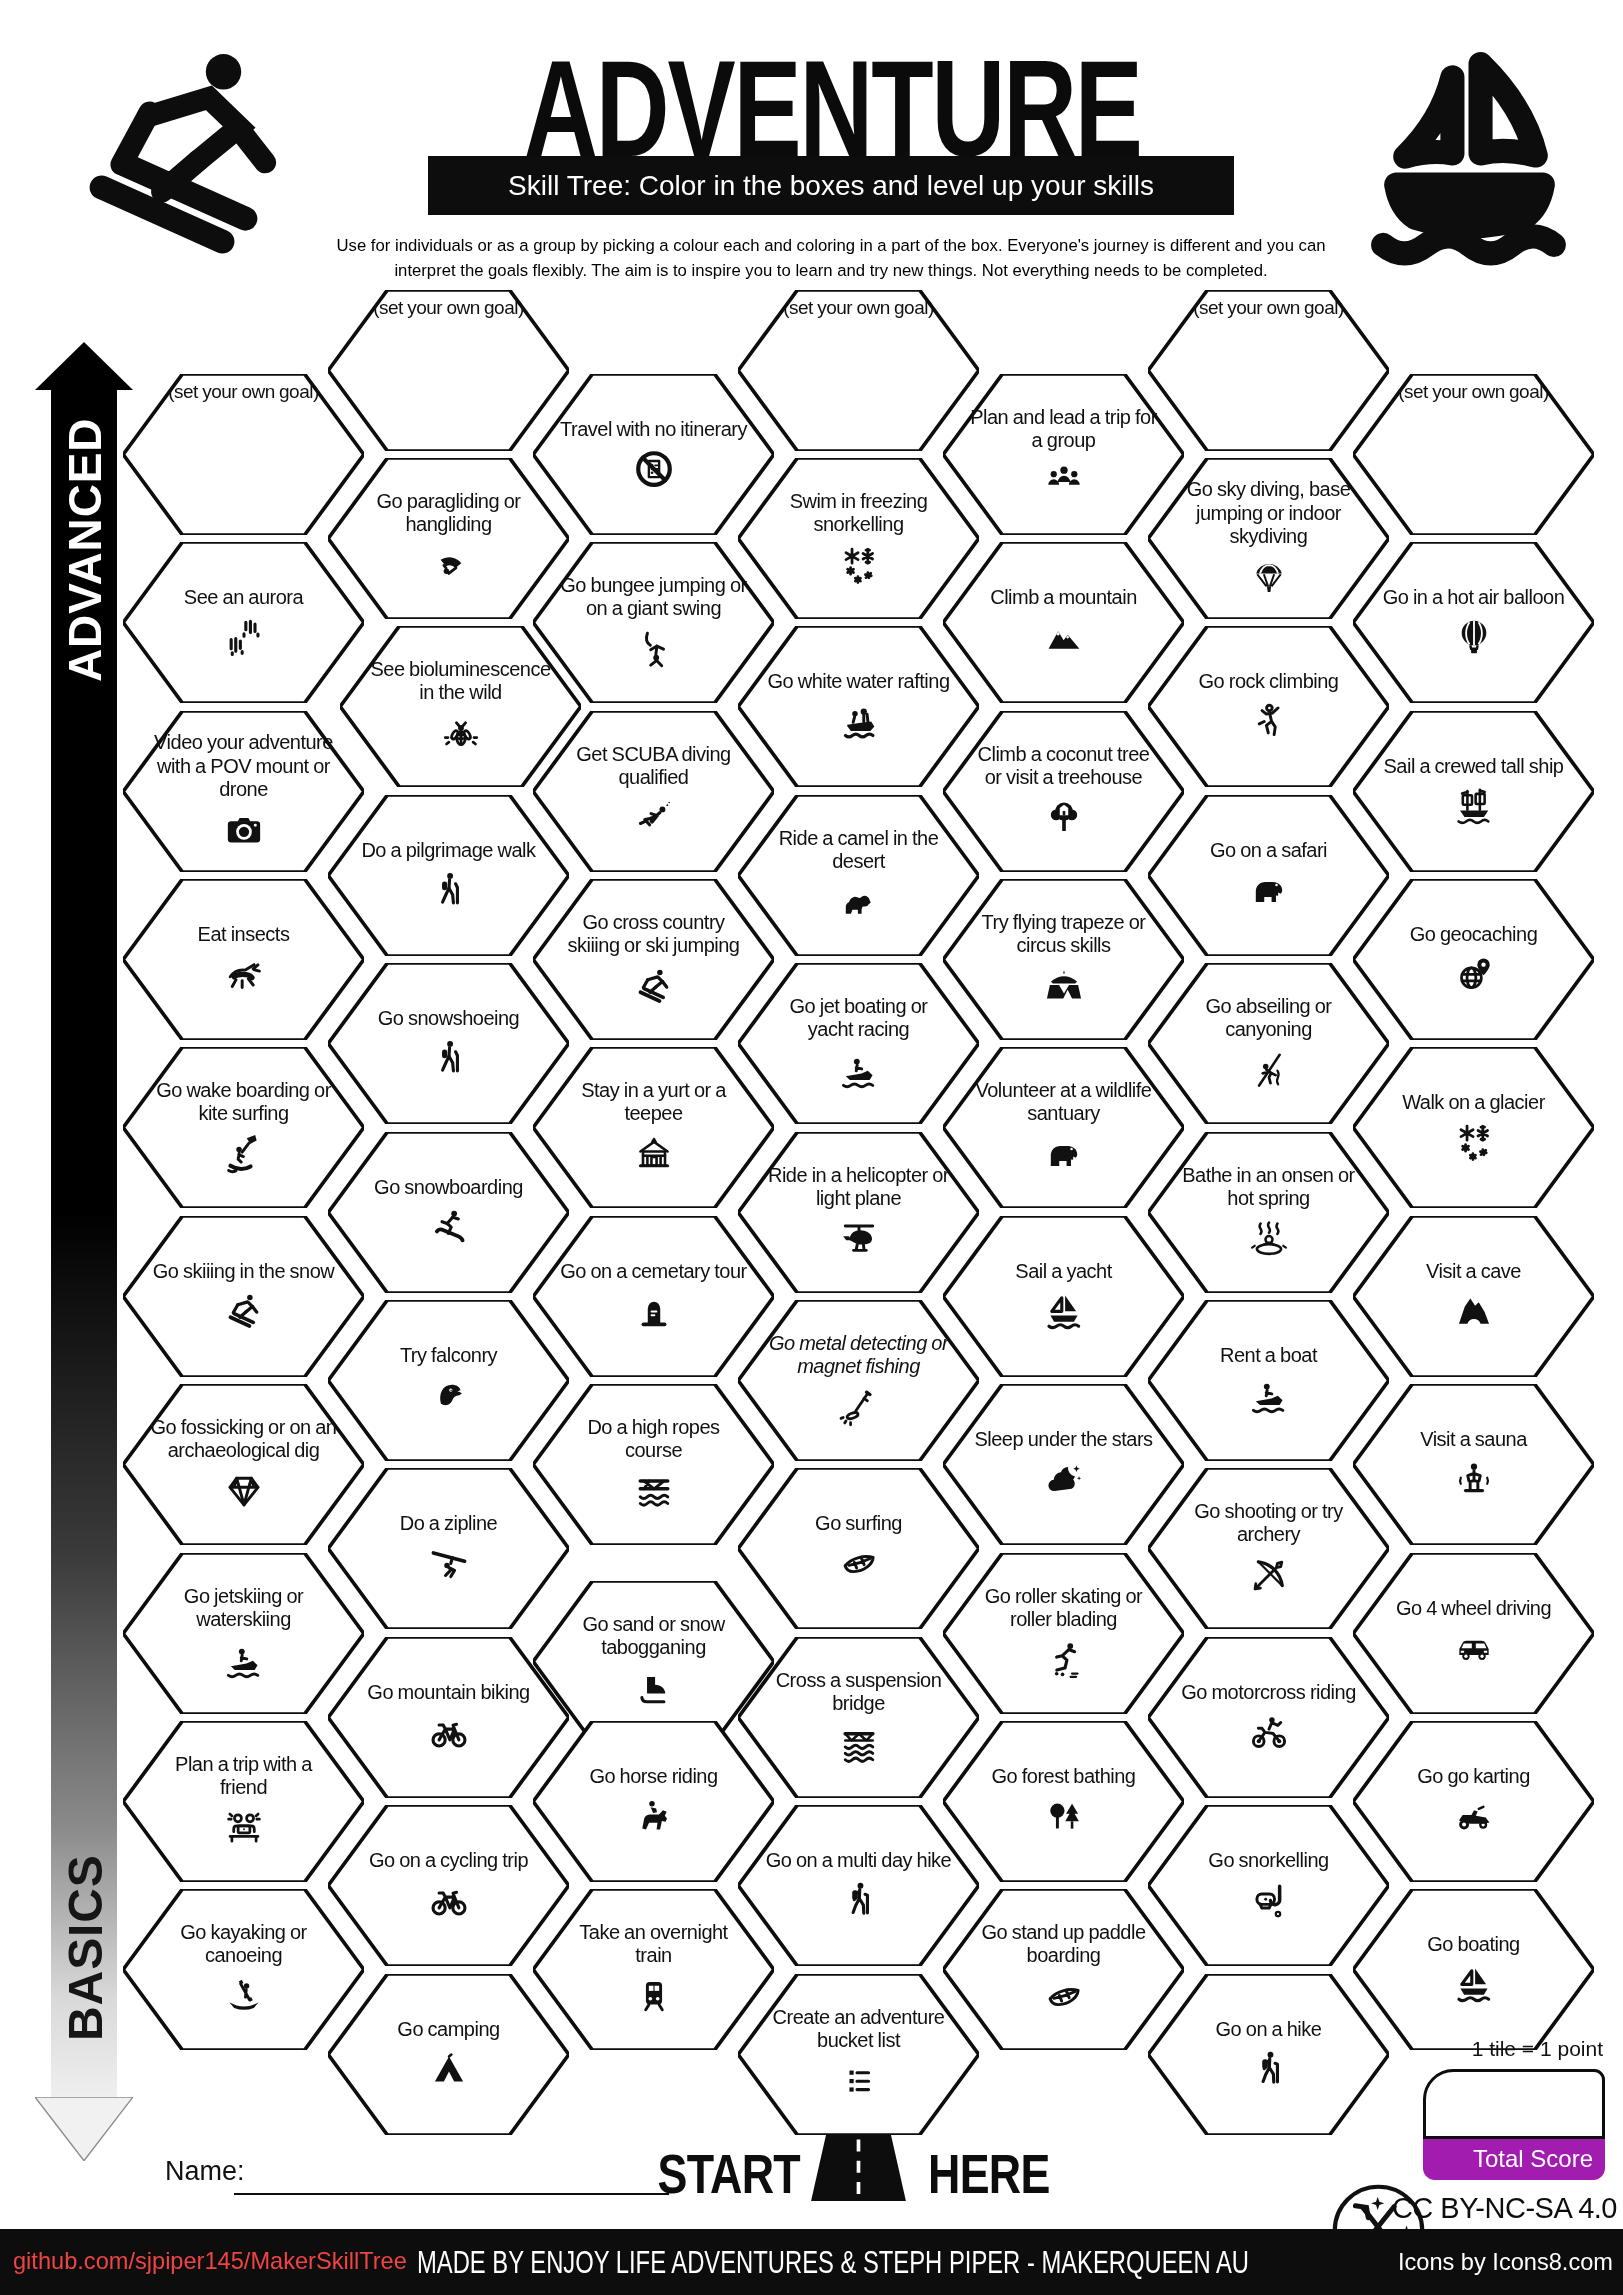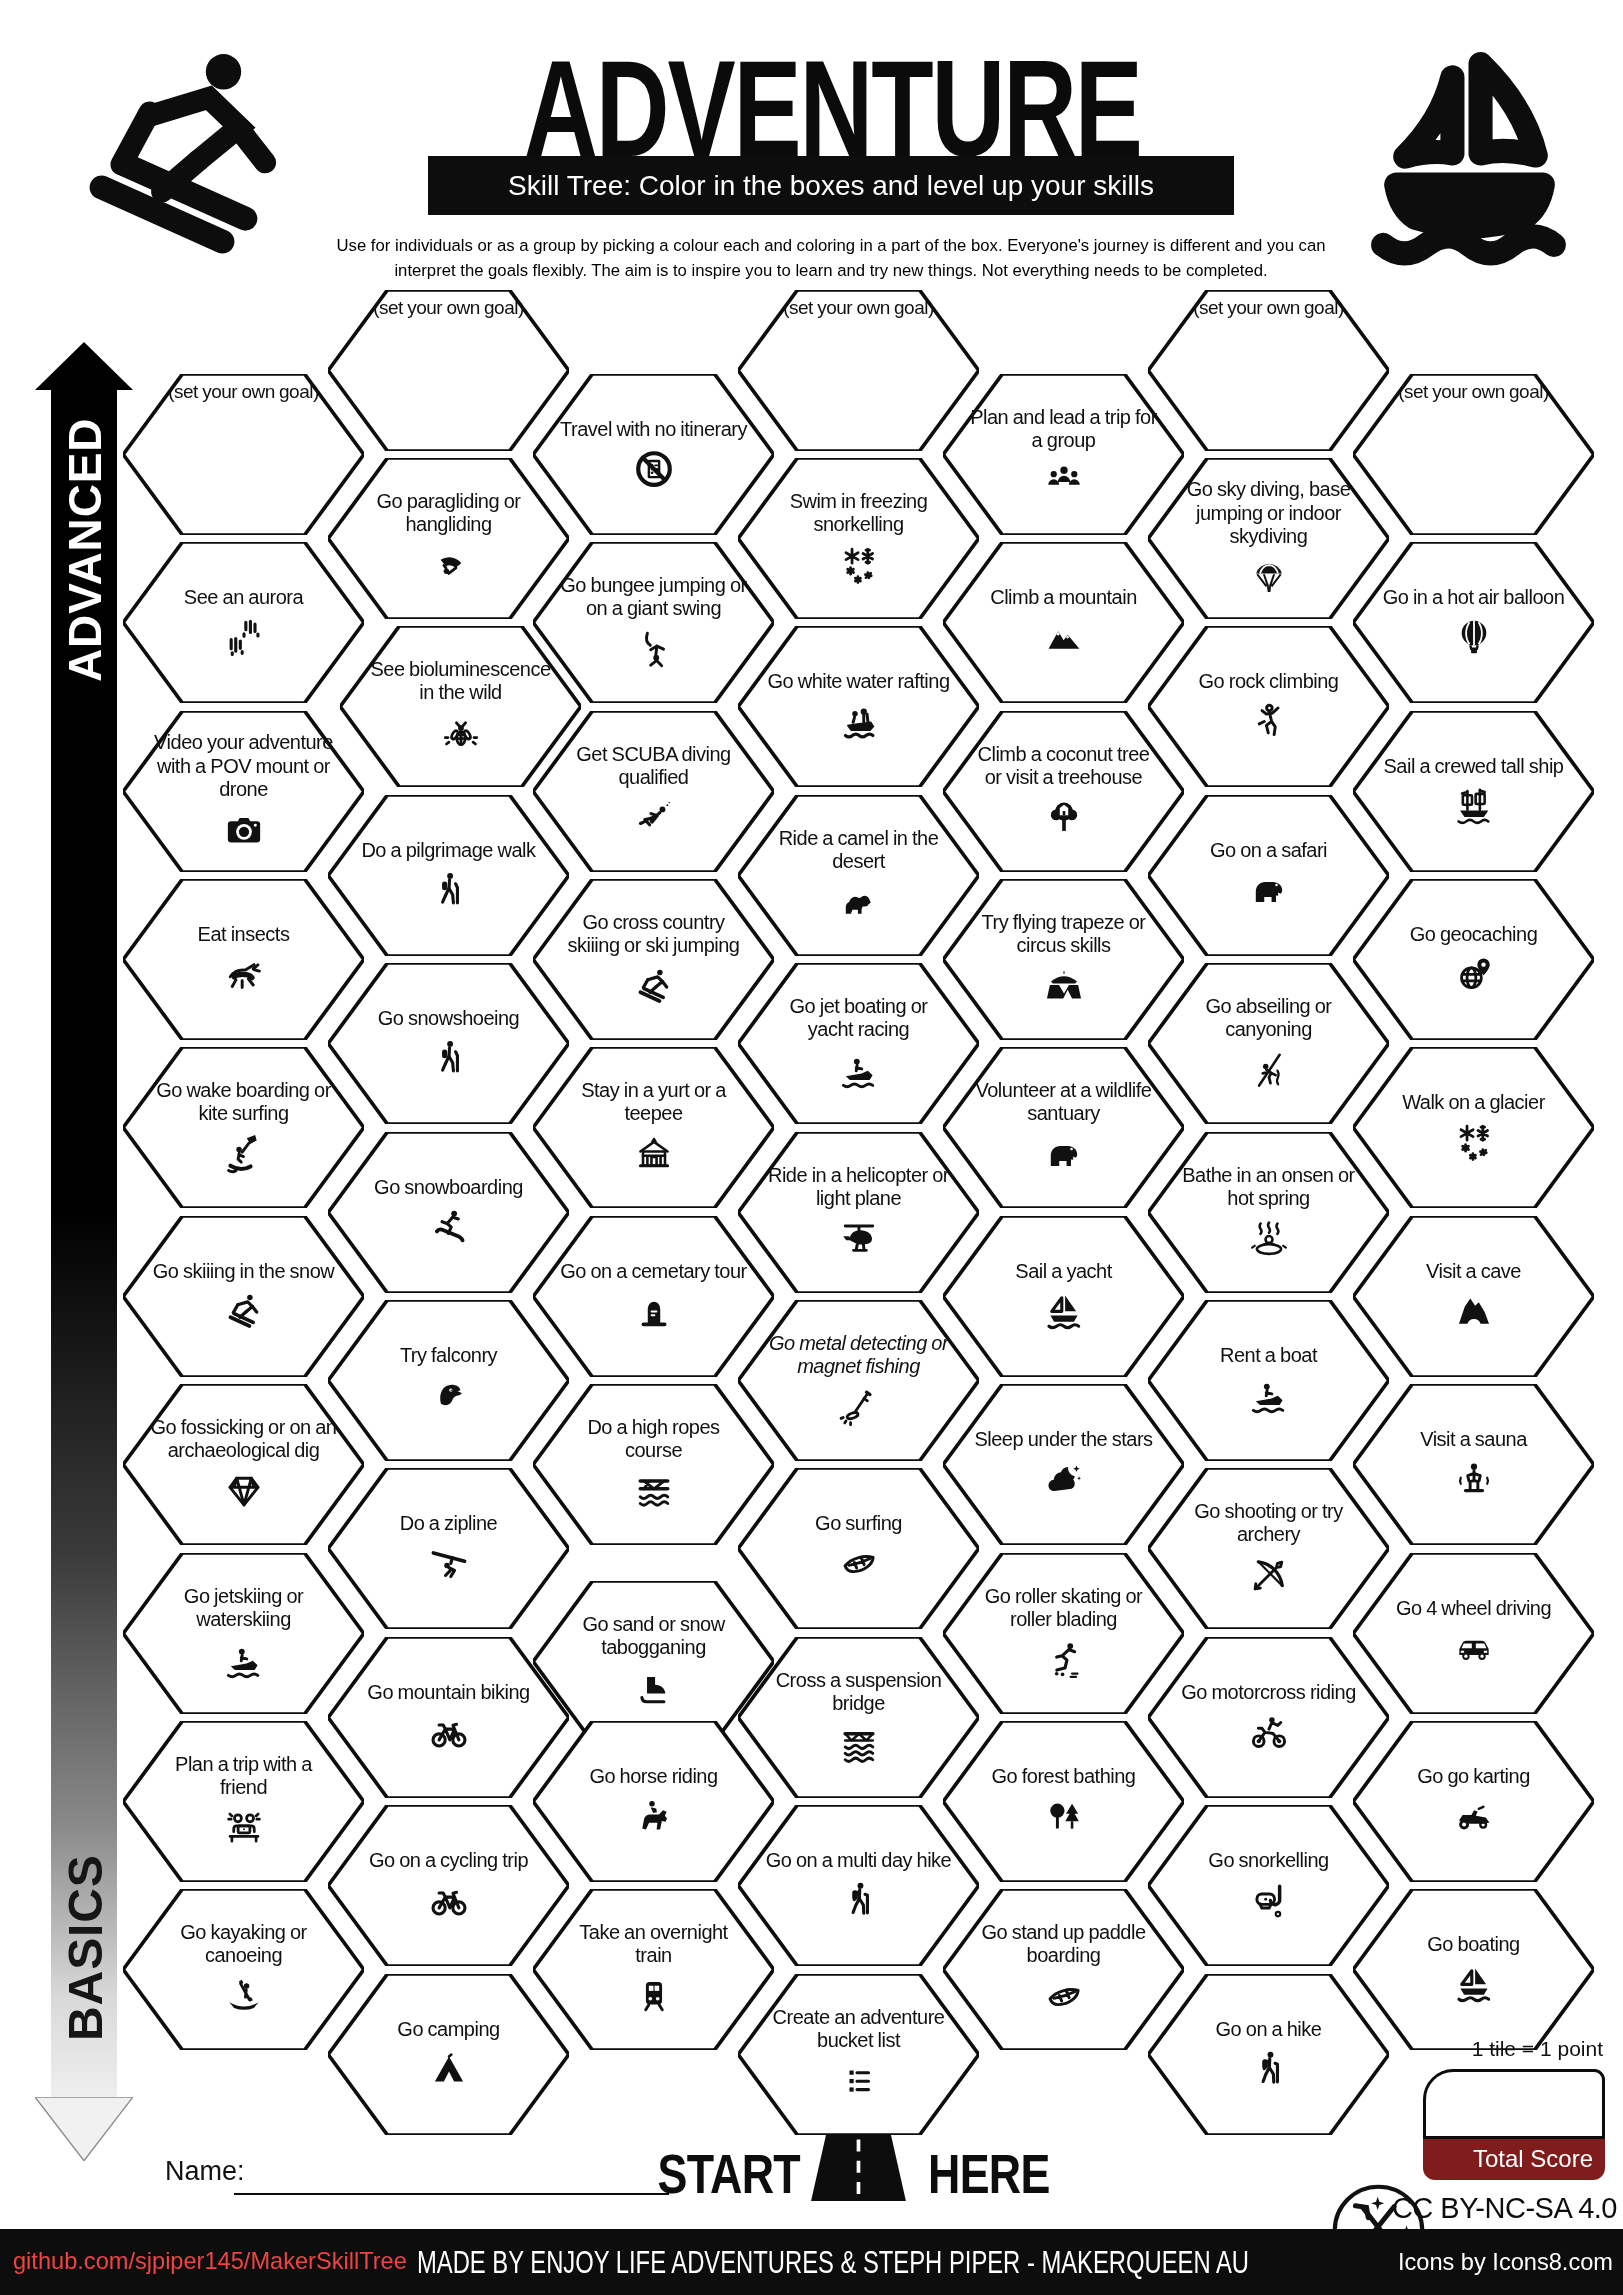--- a/index.html
+++ b/index.html
@@ -36,21 +36,21 @@
   .hex-icon svg{width:100%;height:100%}
   
   #start-label{left:569px;top:2141px;width:231px;text-align:right;font-size:56px;font-weight:800;
       letter-spacing:-0.9px;transform:scaleX(.8);transform-origin:right center;color:#0d0d0d}
   #here-label{left:928px;top:2141px;width:231px;text-align:left;font-size:56px;font-weight:800;
       letter-spacing:-0.9px;transform:scaleX(.8);transform-origin:left center;color:#0d0d0d}
   #road-sign{left:811px;top:2134px;width:95px;height:68px}
   #name-row{left:165px;top:2156px;font-size:27px;color:#111}
   #name-line{left:234px;top:2193px;width:435px;height:2.3px;background:#0d0d0d}
   #tile-note{left:1388px;top:2037px;width:215px;text-align:right;font-size:21px;color:#111}
-  #score-box{left:1423px;top:2069px;width:182px;height:111px;background:#7f1d1d;
+  #score-box{left:1423px;top:2069px;width:182px;height:111px;background:#a21caf;
       border-radius:33px 12px 12px 12px}
   #score-inner{position:absolute;left:0;top:0;width:182px;height:70px;background:#fff;
       border:3.2px solid #0d0d0d;border-radius:30.5px 11px 0 0;box-sizing:border-box}
   #score-label{position:absolute;right:12px;bottom:7.4px;color:#fff;font-size:24px}
   #maker-badge{left:1329px;top:2181px;width:99px;height:99px}
   #license{left:1388px;top:2192px;width:229px;text-align:right;font-size:29px;color:#0d0d0d;letter-spacing:-0.5px}
   #footer-bar{left:0;top:2229px;width:1623px;height:67px;background:#0d0d0d;color:#fff}
   #footer-github{left:13px;top:2248px;font-size:23.6px;color:#ef4444}
   #footer-made{left:278px;top:2245px;width:1110px;text-align:center;font-size:30.5px;color:#fff;
       transform:scaleX(.78);transform-origin:center;white-space:nowrap}

